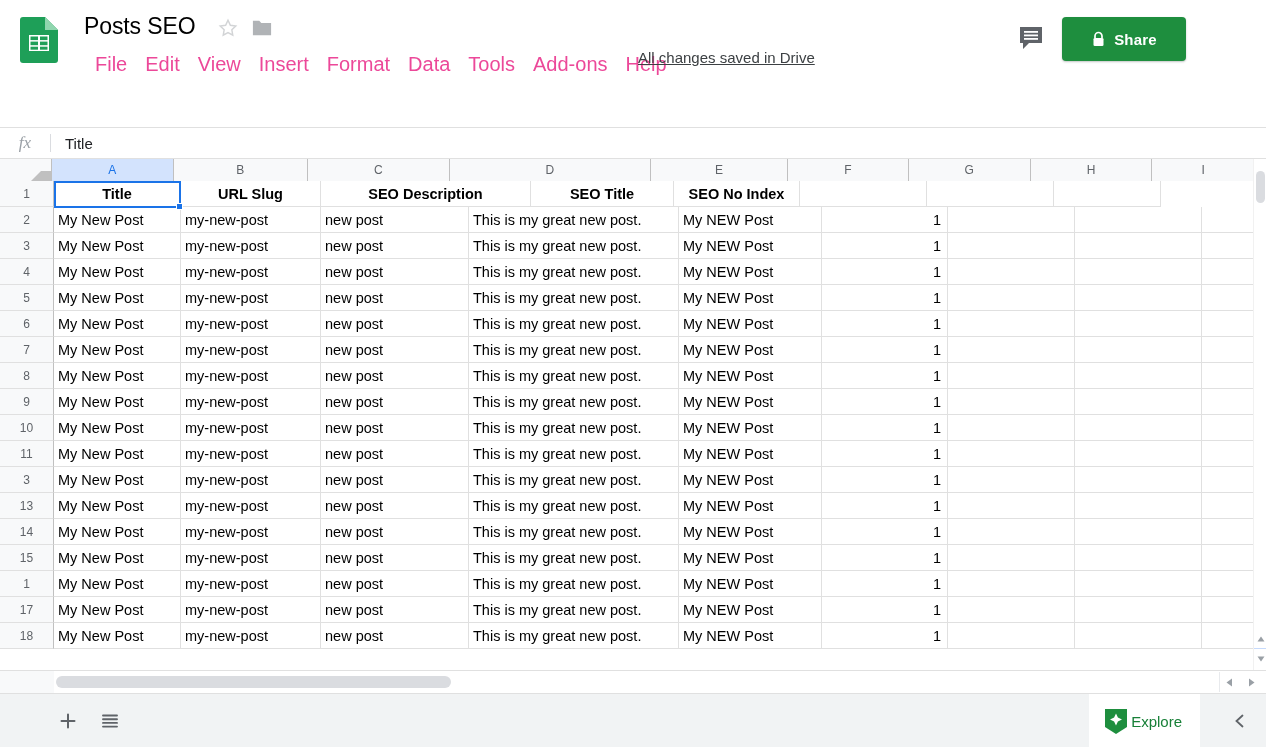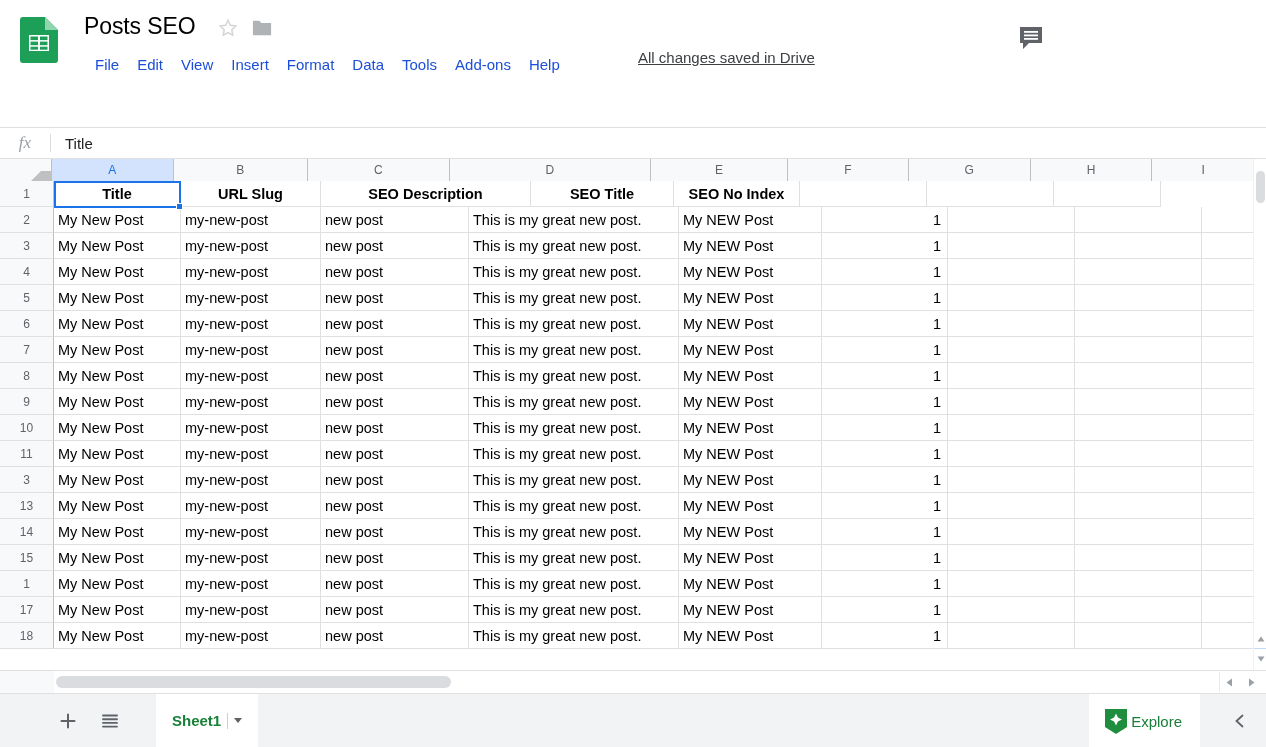--- a/index.html
+++ b/index.html
@@ -34,21 +34,21 @@
   .folder-icon {
     position: absolute; left: 251px; top: 18px; width: 22px; height: 20px;
     cursor: pointer;
   }
   .menubar {
     position: absolute; left: 86px; top: 47px;
     height: 26px;
     display: flex; align-items: center;
   }
   .menu-item {
-    font-size: 15px; color: #1d4ed8;
+    font-size: 20px; color: #ec4899;
     padding: 2px 9px; cursor: pointer; white-space: nowrap;
     border-radius: 2px;
     margin-top: 8px;
   }
   .save-status {
     position: absolute; left: 638px; top: 49px;
     font-size: 15px; color: #3c4043;
     text-decoration: underline; cursor: pointer; white-space: nowrap;
   }
   .comment-btn {
@@ -323,20 +323,27 @@
 
   <div class="comment-btn">
     <svg viewBox="0 0 36 32" width="36" height="32">
       <path d="M7 5h22v16H16l-6 6v-6H7z" fill="#5f6368"></path>
       <rect x="11" y="9" width="14" height="1.8" fill="#ffffff"></rect>
       <rect x="11" y="12.5" width="14" height="1.8" fill="#ffffff"></rect>
       <rect x="11" y="16" width="14" height="1.8" fill="#ffffff"></rect>
     </svg>
   </div>
 
+  <div class="share-btn">
+    <svg width="15" height="17" viewBox="0 0 15 17">
+      <path d="M4 7V5a3.5 3.5 0 0 1 7 0v2" fill="none" stroke="#ffffff" stroke-width="1.7"></path>
+      <rect x="2.5" y="7" width="10" height="8" rx="1.3" fill="#ffffff"></rect>
+    </svg>
+    <span class="share-label">Share</span>
+  </div>
 </div>
 
 <div class="toolbar">
 
   <div class="tb" style="left:26px;width:30px">
     <svg width="20" height="20" viewBox="0 0 20 20">
       <path d="M5 7.5h7.2c2.4 0 4.3 1.6 4.3 3.8s-1.9 3.7-4.3 3.7H9.5" fill="none" stroke="#444746" stroke-width="1.7" stroke-linecap="round"></path>
       <path d="M7.8 4.3L4.3 7.6l3.5 3.2" fill="none" stroke="#444746" stroke-width="1.7" stroke-linecap="round" stroke-linejoin="round"></path>
     </svg>
   </div>
@@ -759,25 +766,20 @@
       <path d="M10 3.5v13M3.5 10h13" stroke="#5f6368" stroke-width="2" stroke-linecap="round"></path>
     </svg>
   </div>
 
   <div class="bb-btn" style="margin-left:6px">
     <svg width="18" height="16" viewBox="0 0 18 16">
       <path d="M2 2.5h14M2 6.2h14M2 9.9h14M2 13.6h14" stroke="#5f6368" stroke-width="1.9" stroke-linecap="round"></path>
     </svg>
   </div>
 
-  <div class="sheet-tab" style="margin-left:28px">
-    <span class="sheet-name">Sheet1</span>
-    <span class="sheet-divider"></span>
-    <span class="caret"></span>
-  </div>
 
   <div class="explore-btn">
     <svg width="26" height="28" viewBox="0 0 26 28">
       <path d="M2 2h22v18l-11 7-11-7z" fill="#1e8e3e"></path>
       <path d="M13 6.5l1.9 4.1 4.1 1.9-4.1 1.9L13 18.5l-1.9-4.1-4.1-1.9 4.1-1.9z" fill="#ffffff"></path>
     </svg>
     <span class="explore-label">Explore</span>
   </div>
 
   <div class="chevron-btn">

